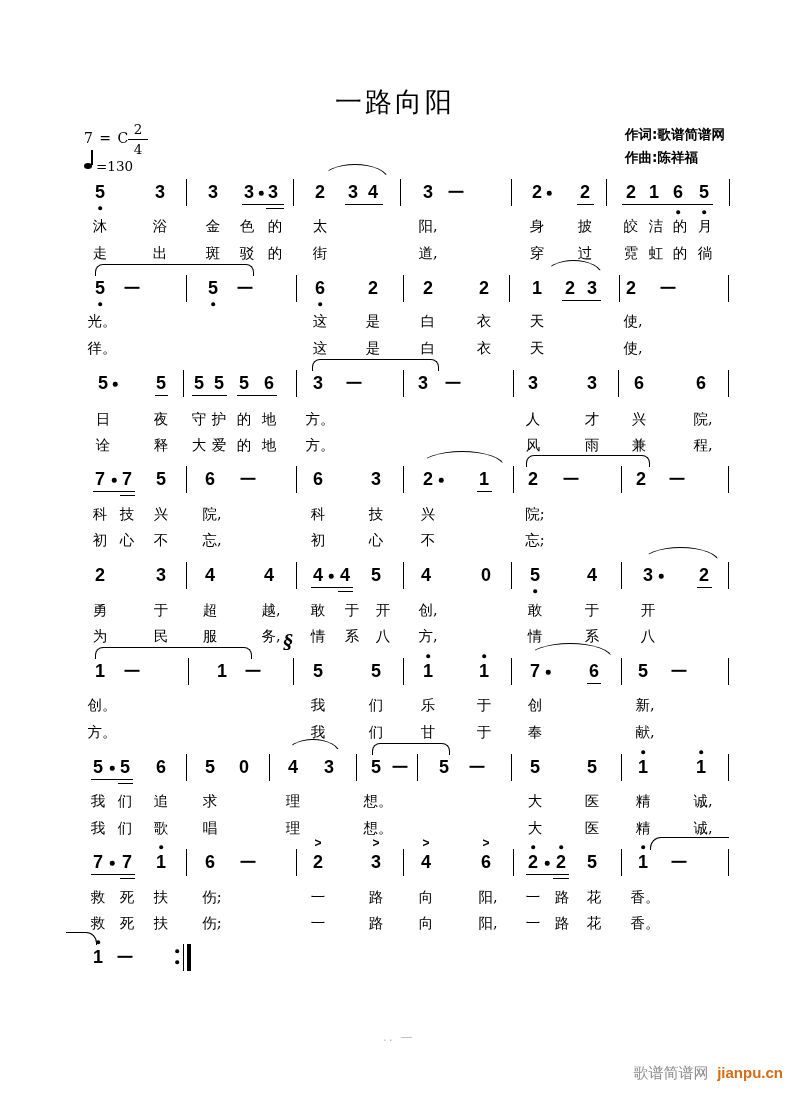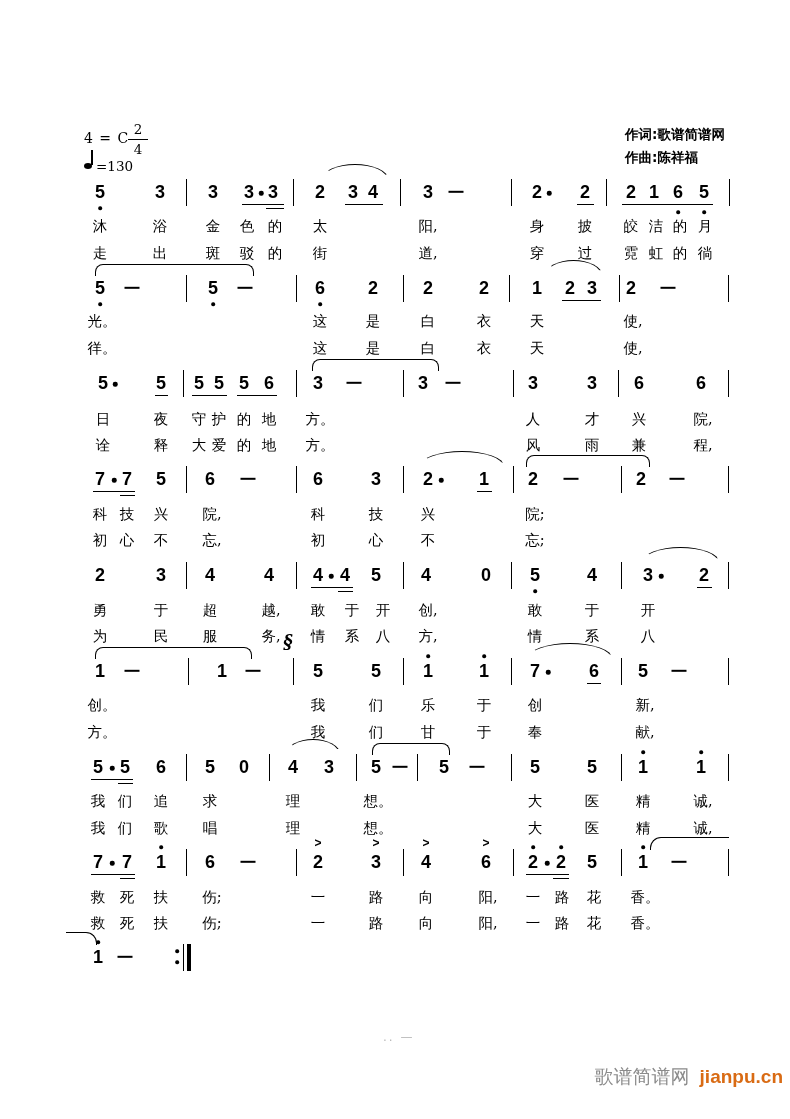--- a/index.html
+++ b/index.html
@@ -30,32 +30,33 @@
             border-radius:50%/100% 100% 0 0;}
   .arc-flat{position:absolute;border-top:1.5px solid #000;border-left:1.5px solid #000;
             border-right:1.5px solid #000;border-radius:8px 8px 0 0;}
   .arc-startl{position:absolute;border-top:1.5px solid #000;border-left:1.5px solid #000;border-radius:11px 0 0 0;}
   .arc-endr{position:absolute;border-top:1.5px solid #000;border-right:1.5px solid #000;border-radius:0 11px 0 0;}
   .lyr{position:absolute;transform:translate(-50%,-50%);font-family:"DejaVu Serif",serif;
        font-size:14.5px;white-space:nowrap;}
   .segno{position:absolute;transform:translate(-50%,-50%);font-family:"DejaVu Serif",serif;
          font-size:18px;font-weight:bold;font-style:italic;}
   .pagemark{position:absolute;left:383px;top:1030px;font-size:12px;color:#b9b9b9;letter-spacing:2px;}
-  .watermark{position:absolute;right:7px;top:1064px;font-size:19px;white-space:nowrap;}
+  .watermark{position:absolute;right:7px;top:1064px;font-size:15px;white-space:nowrap;}
   .watermark .site{font-family:"DejaVu Serif",serif;}
   .watermark .url{font-weight:bold;font-family:"Liberation Sans",sans-serif;margin-left:4px;}
 </style>
 </head>
 <body>
 
 <div class="sheet">
+  <div class="title">一路向阳</div>
   <div class="credit c1">作词:歌谱简谱网</div>
   <div class="credit c2">作曲:陈祥福</div>
 
-  <div class="keytxt">4 = C</div>
+  <div class="keytxt">7 = C</div>
   <div class="meterfrac">
     <span class="num">2</span>
     <span class="den">4</span>
   </div>
   <div class="qn"></div>
   <div class="tempotxt">=130</div>
 
   <div id="score">
       <div class="note" style="left: 100px; top: 192px;">5</div>
       <div class="odot" style="left: 100px; top: 208px;"></div>

